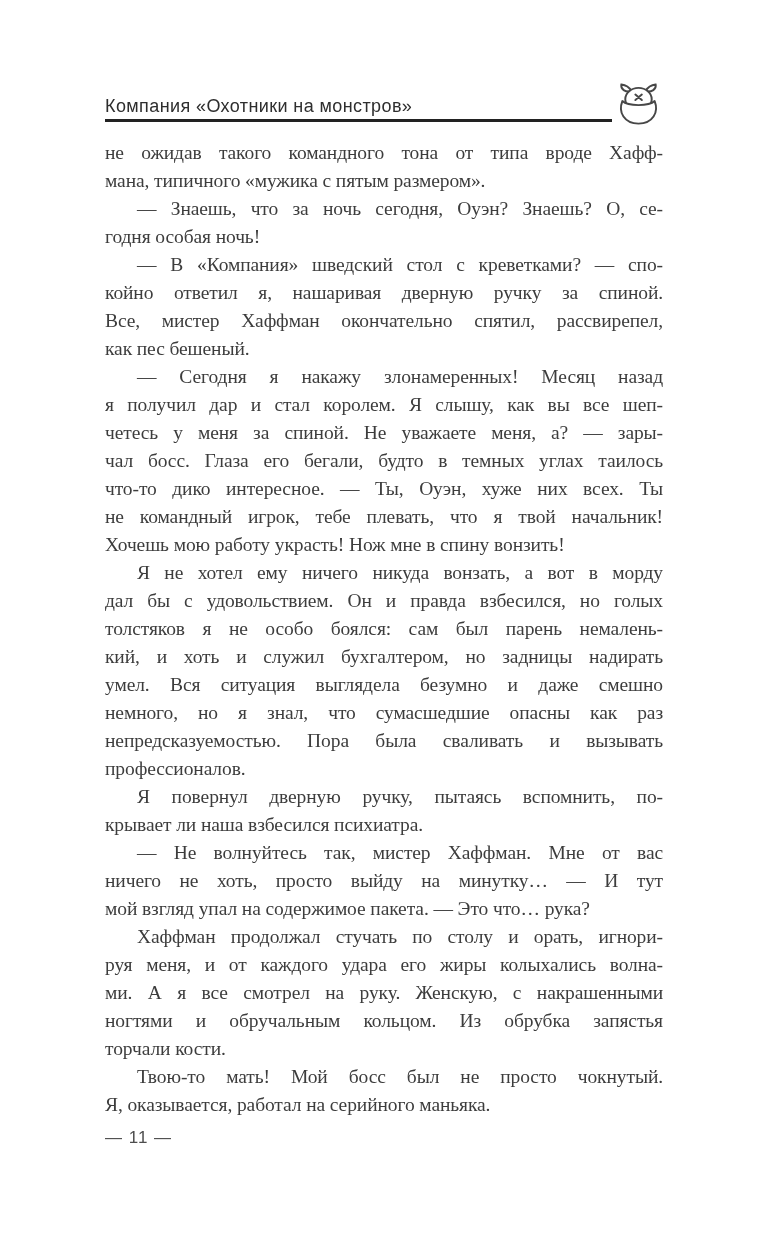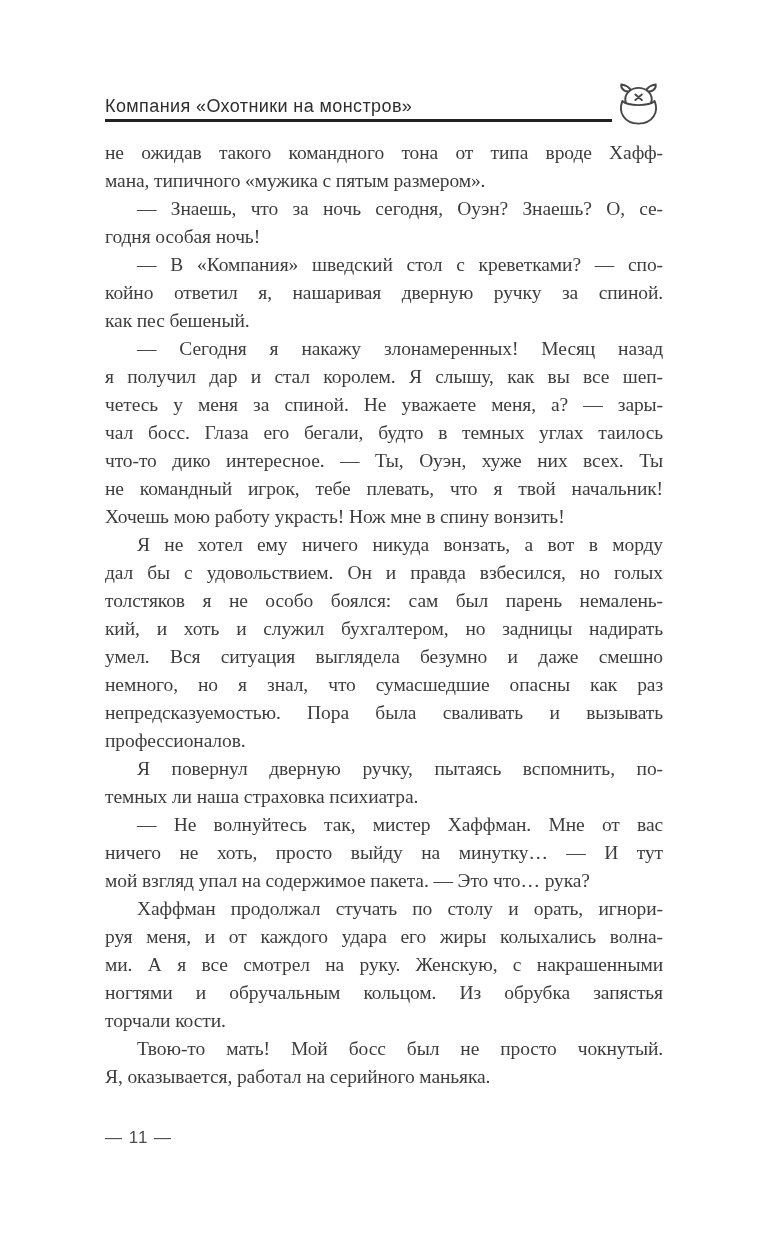--- a/index.html
+++ b/index.html
@@ -114,20 +114,21 @@
         <div class="line">не ожидав такого командного тона от типа вроде Хафф-</div>
         <div class="line last">мана, типичного «мужика с пятым размером».</div>
       </div>
       <div class="para indent">
         <div class="line">— Знаешь, что за ночь сегодня, Оуэн? Знаешь? О, се-</div>
         <div class="line last">годня особая ночь!</div>
       </div>
       <div class="para indent">
         <div class="line">— В «Компания» шведский стол с креветками? — спо-</div>
         <div class="line">койно ответил я, нашаривая дверную ручку за спиной.</div>
+        <div class="line">Все, мистер Хаффман окончательно спятил, рассвирепел,</div>
         <div class="line last">как пес бешеный.</div>
       </div>
       <div class="para indent">
         <div class="line">— Сегодня я накажу злонамеренных! Месяц назад</div>
         <div class="line">я получил дар и стал королем. Я слышу, как вы все шеп-</div>
         <div class="line">четесь у меня за спиной. Не уважаете меня, а? — зары-</div>
         <div class="line">чал босс. Глаза его бегали, будто в темных углах таилось</div>
         <div class="line">что-то дико интересное. — Ты, Оуэн, хуже них всех. Ты</div>
         <div class="line">не командный игрок, тебе плевать, что я твой начальник!</div>
         <div class="line last">Хочешь мою работу украсть! Нож мне в спину вонзить!</div>
@@ -137,21 +138,21 @@
         <div class="line">дал бы с удовольствием. Он и правда взбесился, но голых</div>
         <div class="line">толстяков я не особо боялся: сам был парень немалень-</div>
         <div class="line">кий, и хоть и служил бухгалтером, но задницы надирать</div>
         <div class="line">умел. Вся ситуация выглядела безумно и даже смешно</div>
         <div class="line">немного, но я знал, что сумасшедшие опасны как раз</div>
         <div class="line">непредсказуемостью. Пора была сваливать и вызывать</div>
         <div class="line last">профессионалов.</div>
       </div>
       <div class="para indent">
         <div class="line">Я повернул дверную ручку, пытаясь вспомнить, по-</div>
-        <div class="line last">темных ли наша страховка психиатра.</div>
+        <div class="line last">крывает ли наша взбесился психиатра.</div>
       </div>
       <div class="para indent">
         <div class="line">— Не волнуйтесь так, мистер Хаффман. Мне от вас</div>
         <div class="line">ничего не хоть, просто выйду на минутку… — И тут</div>
         <div class="line last">мой взгляд упал на содержимое пакета. — Это что… рука?</div>
       </div>
       <div class="para indent">
         <div class="line">Хаффман продолжал стучать по столу и орать, игнори-</div>
         <div class="line">руя меня, и от каждого удара его жиры колыхались волна-</div>
         <div class="line">ми. А я все смотрел на руку. Женскую, с накрашенными</div>

